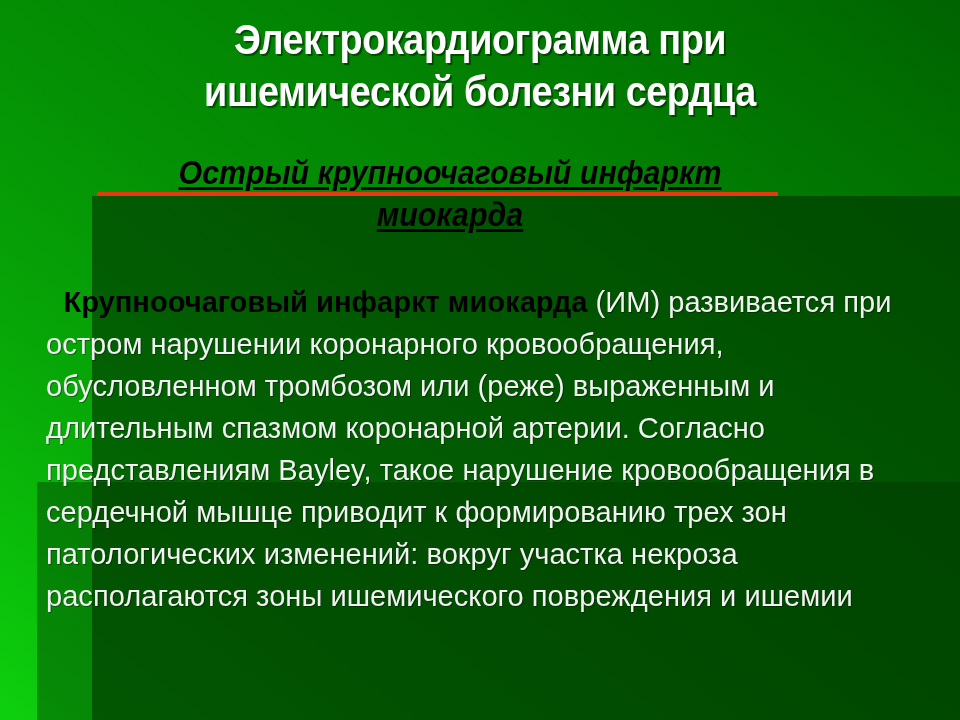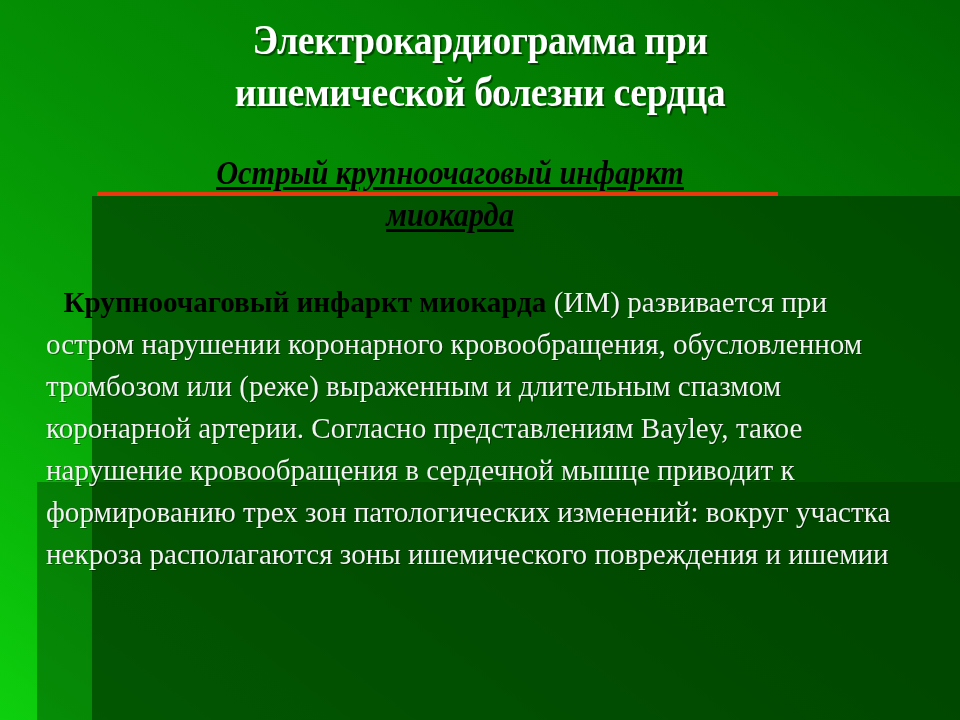--- a/index.html
+++ b/index.html
@@ -5,21 +5,21 @@
   html, body {
     margin: 0;
     padding: 0;
     background: #000;
   }
   #slide {
     position: relative;
     width: 960px;
     height: 720px;
     overflow: hidden;
-    font-family: Liberation Serif, serif;
+    font-family: Liberation Sans, sans-serif;
     
     background:
       linear-gradient(to bottom left, #006400 0%, #028002 30%, #049004 52%, #07a607 72%, #0bc40b 92%, #0ed00e 100%);
   }
 
   
   .panel-main {
     position: absolute;
     left: 92px;
     top: 196px;

